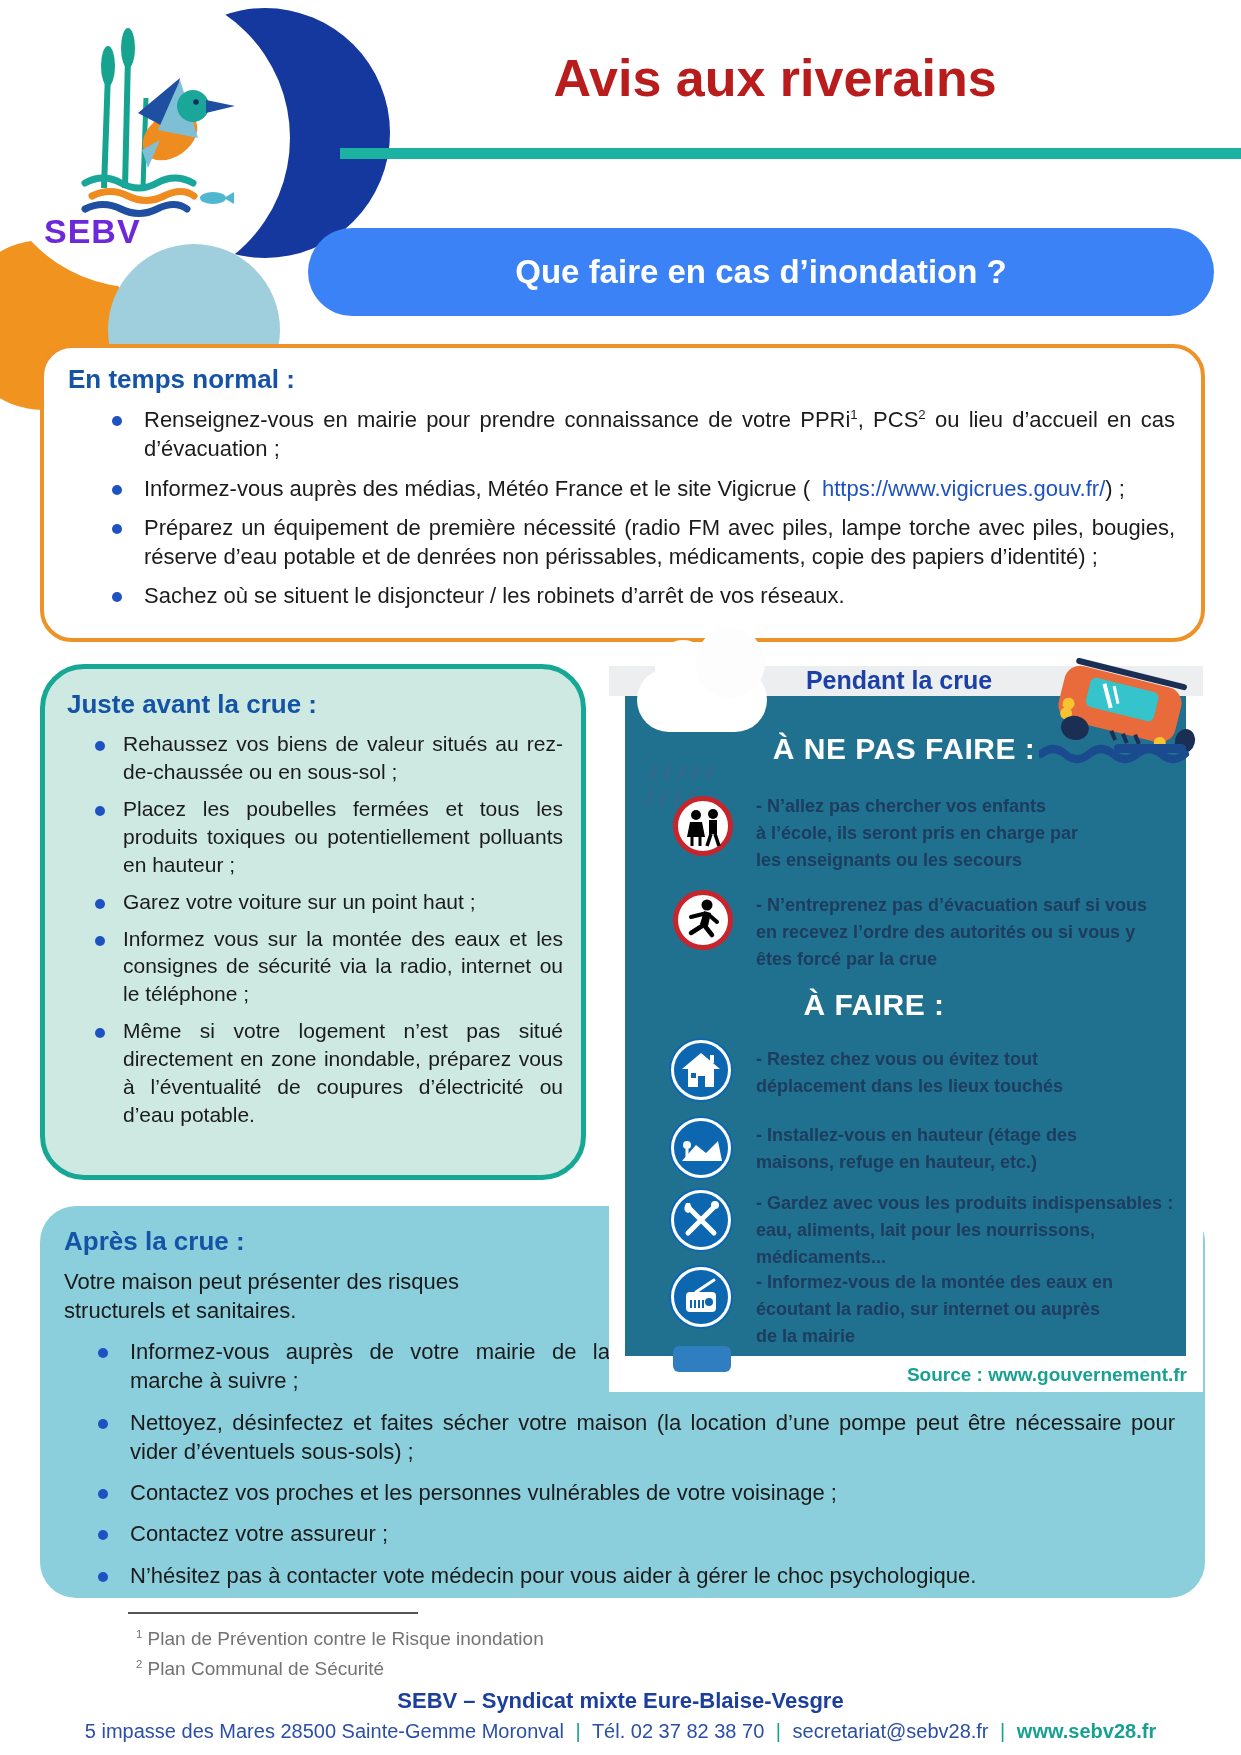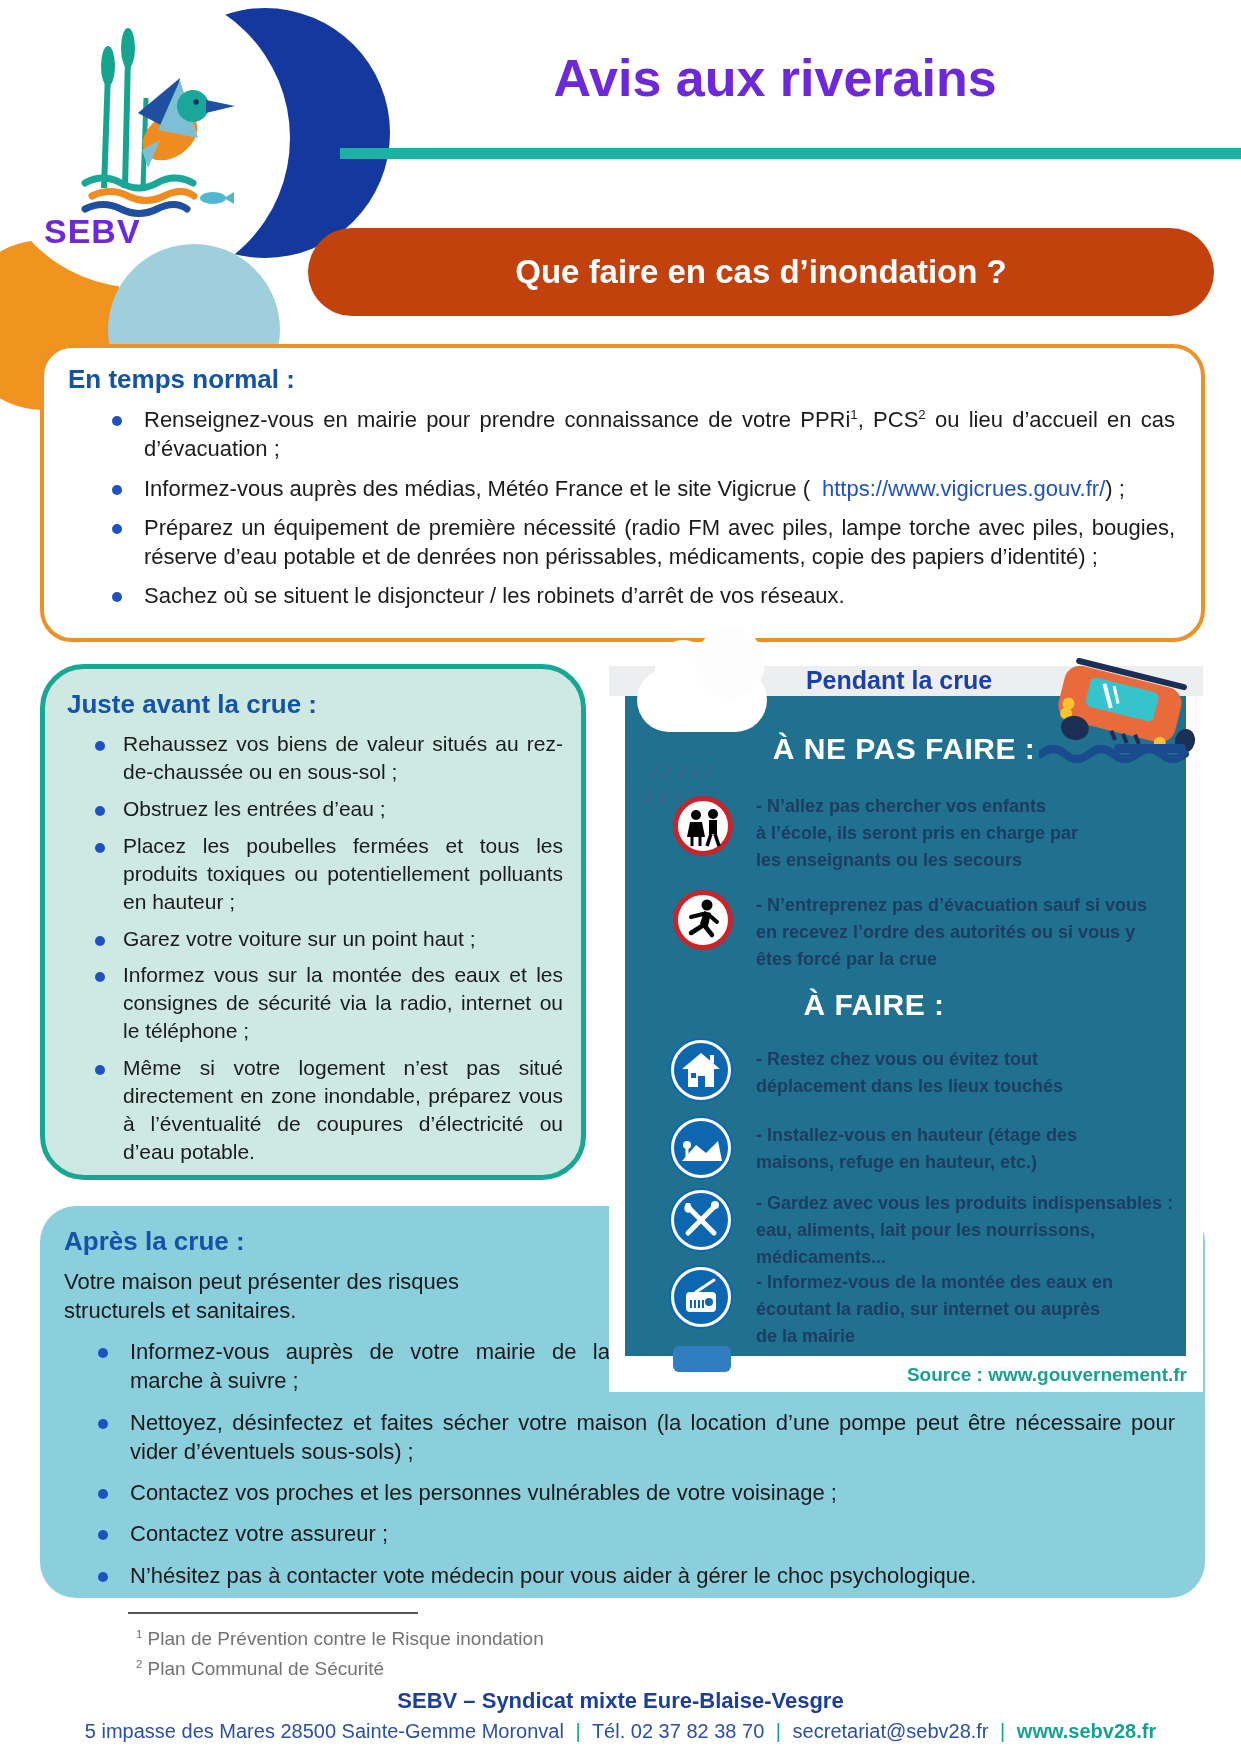--- a/index.html
+++ b/index.html
@@ -10,23 +10,23 @@
   
   .circle{position:absolute;border-radius:50%;}
   #c-darkblue{left:140px;top:8px;width:250px;height:250px;background:#14389D;}
   #c-orange{left:-42px;top:240px;width:170px;height:170px;background:#F0931F;}
   #c-white{left:-10px;top:-12px;width:300px;height:300px;background:#ffffff;}
   #c-lightblue{left:108px;top:244px;width:172px;height:172px;background:#9FCFDC;}
   #logo-svg{left:30px;top:18px;}
   .logo-text{position:absolute;left:44px;top:212px;width:200px;font-size:34px;font-weight:bold;
              color:#6d28d9;letter-spacing:1px;}
   .page-title{position:absolute;left:340px;top:48px;width:870px;text-align:center;
-              font-size:52px;font-weight:bold;color:#6d28d9;}
+              font-size:52px;font-weight:bold;color:#b91c1c;}
   .teal-rule{position:absolute;left:340px;top:148px;width:901px;height:11px;background:#1BB2A2;}
-  .banner{position:absolute;left:308px;top:228px;width:906px;height:88px;background:#c2410c;
+  .banner{position:absolute;left:308px;top:228px;width:906px;height:88px;background:#3b82f6;
           border-radius:46px;display:flex;align-items:center;justify-content:center;}
   .banner span{color:#ffffff;font-size:33px;font-weight:bold;}
 
   
   .sec-heading{font-size:26px;font-weight:bold;color:#1453A6;margin:0 0 10px 0;}
   ul.blist{list-style:none;margin:0;padding:0;}
   ul.blist li{position:relative;padding-left:76px;margin-bottom:10px;
               font-size:22px;line-height:1.33;text-align:justify;}
   ul.blist li::before{content:"";position:absolute;left:44px;top:11px;width:10px;height:10px;
               border-radius:50%;background:#1d52c0;}
@@ -142,21 +142,20 @@
     <li>
       <span>Sachez où se situent le disjoncteur / les robinets d’arrêt de vos réseaux.</span>
     </li>
   </ul>
 </div>
 
 <div class="abs box-before">
   <div class="sec-heading">Juste avant la crue :</div>
   <ul class="blist">
     <li><span>Rehaussez vos biens de valeur situés au rez-de-chaussée ou en sous-sol ;</span></li>
-    <li><span>Obstruez les entrées d’eau ;</span></li>
     <li><span>Placez les poubelles fermées et tous les produits toxiques ou potentiellement polluants en hauteur ;</span></li>
     <li><span>Garez votre voiture sur un point haut ;</span></li>
     <li><span>Informez vous sur la montée des eaux et les consignes de sécurité via la radio, internet ou le téléphone ;</span></li>
     <li><span>Même si votre logement n’est pas situé directement en zone inondable, préparez vous à l’éventualité de coupures d’électricité ou d’eau potable.</span></li>
   </ul>
 </div>
 
 <div class="abs box-after">
   <div class="sec-heading" style="margin-left:10px;">Après la crue :</div>
   <div class="intro" style="margin-left:10px;">Votre maison peut présenter des risques structurels et sanitaires.</div>

